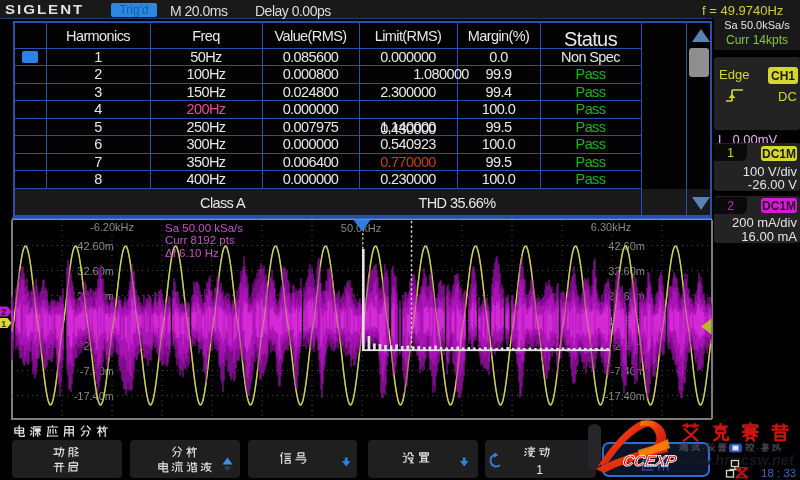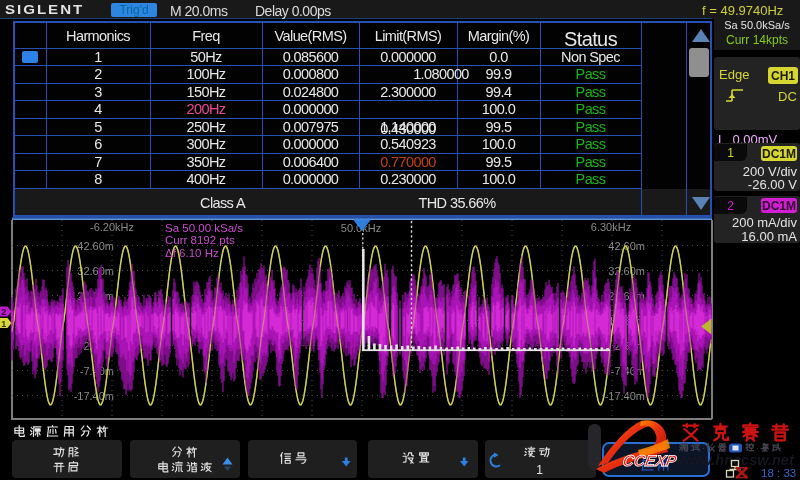--- a/index.html
+++ b/index.html
@@ -188,21 +188,21 @@
       <path d="M2 15 H8 M8 15 V4 M8 4 H19" stroke="#d6d632" stroke-width="1.6" fill="none"></path>
       <path d="M8 8 l-3.5 4 h7 Z" fill="#d6d632"></path>
     </svg>
 <div class="t" style="left:778px;top:89px;font-size:13px;color:#d6d632;">DC</div>
 <div class="t" style="left:718px;top:96px;font-size:13px;color:#f0abfc;margin-top:36px;">L&nbsp;&nbsp;0.00mV</div>
 <div style="position:absolute;left:714px;top:143px;width:86px;height:48px;background:#232323;border-radius:3px;"></div>
 <div style="position:absolute;left:714px;top:144px;width:33px;height:17px;background:#0a0a0a;border-radius:3px 0 6px 0;"></div>
 <div class="t" style="left:714px;top:146px;width:33px;text-align:center;font-size:12px;color:#d6d632;">1</div>
 <div style="position:absolute;left:761px;top:146px;width:36px;height:14.5px;background:#d6d632;border-radius:3px;"></div>
 <div class="t" style="left:761px;top:147px;width:36px;text-align:center;font-size:12px;font-weight:bold;color:#1a1a00;">DC1M</div>
-<div class="t" style="left:714px;top:164px;width:83px;text-align:right;font-size:13px;color:#e4e4e4;">200 V/div</div>
+<div class="t" style="left:714px;top:164px;width:83px;text-align:right;font-size:13px;color:#e4e4e4;">100 V/div</div>
 <div class="t" style="left:714px;top:177px;width:83px;text-align:right;font-size:13px;color:#e4e4e4;">-26.00 V</div>
 <div style="position:absolute;left:714px;top:196px;width:86px;height:47px;background:#232323;border-radius:3px;"></div>
 <div style="position:absolute;left:714px;top:197px;width:33px;height:17px;background:#0a0a0a;border-radius:3px 0 6px 0;"></div>
 <div class="t" style="left:714px;top:199px;width:33px;text-align:center;font-size:12px;color:#d21ed2;">2</div>
 <div style="position:absolute;left:761px;top:198px;width:36px;height:14.5px;background:#d21ed2;border-radius:3px;"></div>
 <div class="t" style="left:761px;top:199px;width:36px;text-align:center;font-size:12px;font-weight:bold;color:#30062f;">DC1M</div>
 <div class="t" style="left:714px;top:215px;width:83px;text-align:right;font-size:13px;color:#e4e4e4;">200 mA/div</div>
 <div class="t" style="left:714px;top:229px;width:83px;text-align:right;font-size:13px;color:#e4e4e4;">16.00 mA</div>
 <div style="position:absolute;left:12.0px;top:440px;width:110.0px;height:38px;background:#1f1f1f;border-radius:4px;"></div>
 <div style="position:absolute;left:130.0px;top:440px;width:110.0px;height:38px;background:#1f1f1f;border-radius:4px;"></div>

